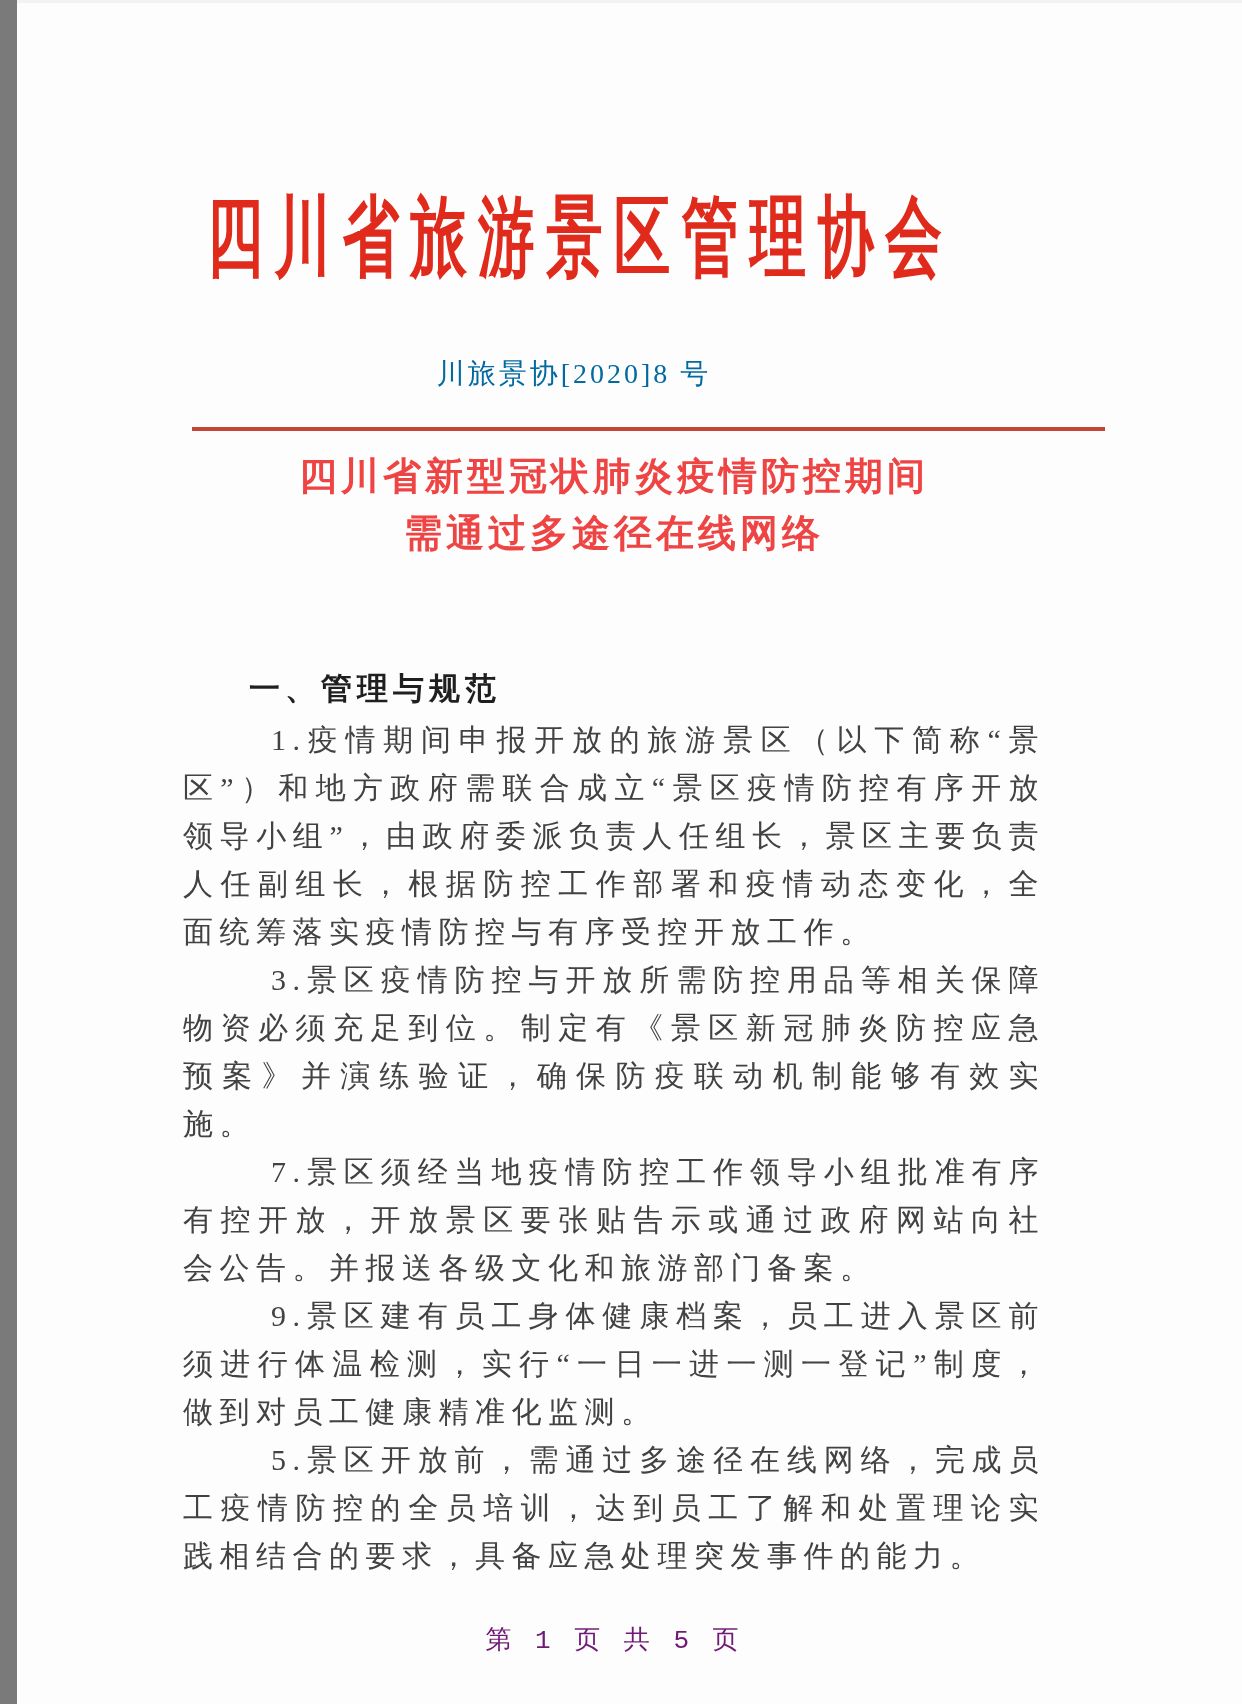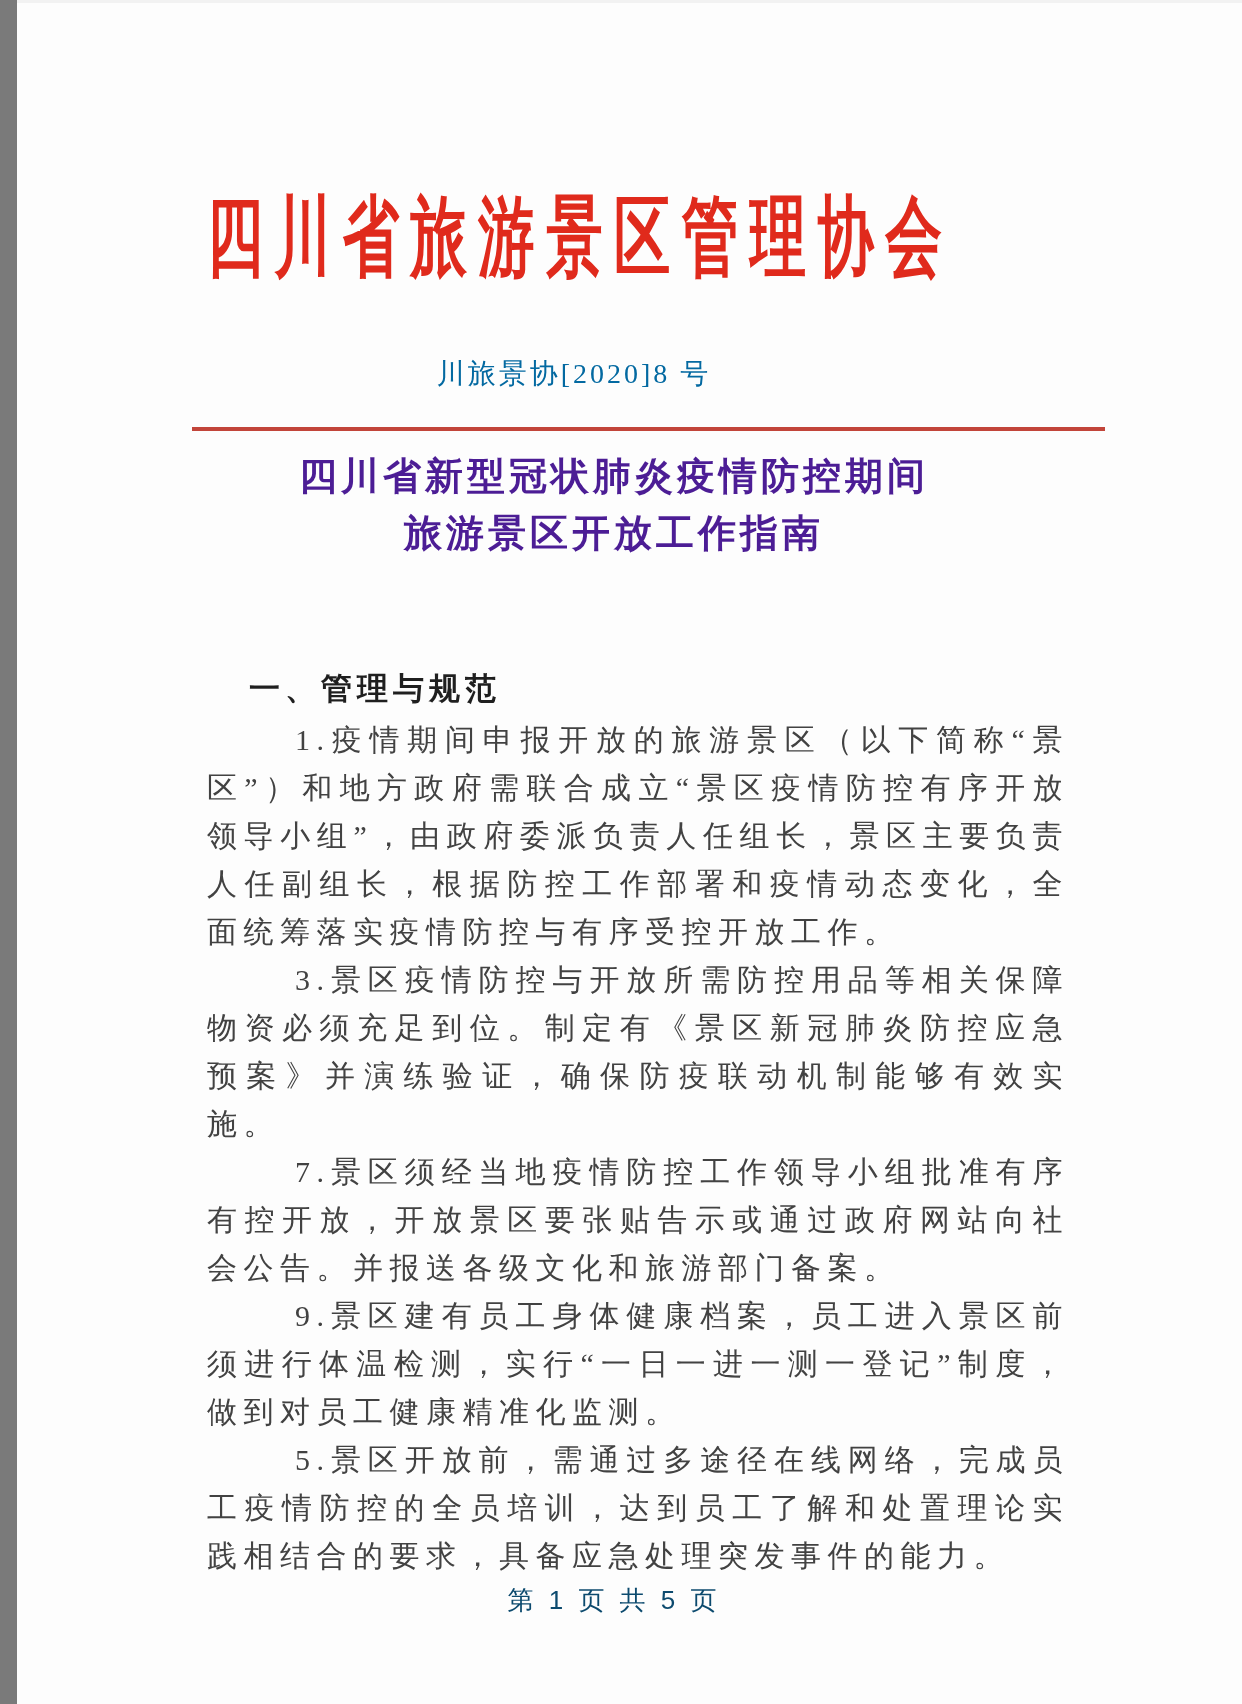--- a/index.html
+++ b/index.html
@@ -71,21 +71,21 @@
     position: absolute;
     top: 448px;
     left: 183px;
     width: 862px;
     text-align: center;
     font-family: "Liberation Sans", sans-serif;
     font-weight: 700;
     font-size: 38px;
     line-height: 57px;
     letter-spacing: 4px;
-    color: #4c1d95;
+    color: #ef4444;
   }
   .section-heading {
     position: absolute;
     top: 668px;
     left: 183px;
     width: 862px;
     font-family: Liberation Sans, sans-serif;
     font-weight: 700;
     font-size: 31px;
     letter-spacing: 5px;
@@ -95,55 +95,54 @@
   .body-text {
     position: absolute;
     top: 716px;
     left: 183px;
     width: 862px;
     font-size: 30px;
     line-height: 48px;
     letter-spacing: 6.5px;
     color: #424242;
     text-align: justify;
-    margin-left: 24px;
   }
   .body-text p {
     margin: 0;
     text-indent: 88px;
   }
   .footer {
     position: absolute;
-    top: 1583px;
+    top: 1622px;
     left: 183px;
     width: 862px;
     text-align: center;
-    font-family: Liberation Sans, sans-serif;
+    font-family: Liberation Mono, monospace;
     font-size: 26px;
     letter-spacing: 4px;
-    color: #0c4a6e;
+    color: #701a75;
   }
 </style>
 </head>
 <body>
 
 <div class="page">
   <div class="bar-left"></div>
   <div class="bar-right"></div>
   <div class="top-hairline"></div>
 
   <div class="org-title">四川省旅游景区管理协会</div>
 
   <div class="doc-number">川旅景协[2020]8 号</div>
 
   <div class="red-rule"></div>
 
   <div class="doc-title">
     <div>四川省新型冠状肺炎疫情防控期间</div>
-    <div>旅游景区开放工作指南</div>
+    <div>需通过多途径在线网络</div>
   </div>
 
   <div class="section-heading">一、管理与规范</div>
 
   <div class="body-text">
     <p>1.疫情期间申报开放的旅游景区（以下简称“景区”）和地方政府需联合成立“景区疫情防控有序开放领导小组”，由政府委派负责人任组长，景区主要负责人任副组长，根据防控工作部署和疫情动态变化，全面统筹落实疫情防控与有序受控开放工作。</p>
     <p>3.景区疫情防控与开放所需防控用品等相关保障物资必须充足到位。制定有《景区新冠肺炎防控应急预案》并演练验证，确保防疫联动机制能够有效实施。</p>
     <p>7.景区须经当地疫情防控工作领导小组批准有序有控开放，开放景区要张贴告示或通过政府网站向社会公告。并报送各级文化和旅游部门备案。</p>
     <p>9.景区建有员工身体健康档案，员工进入景区前须进行体温检测，实行“一日一进一测一登记”制度，做到对员工健康精准化监测。</p>
     <p>5.景区开放前，需通过多途径在线网络，完成员工疫情防控的全员培训，达到员工了解和处置理论实践相结合的要求，具备应急处理突发事件的能力。</p>

